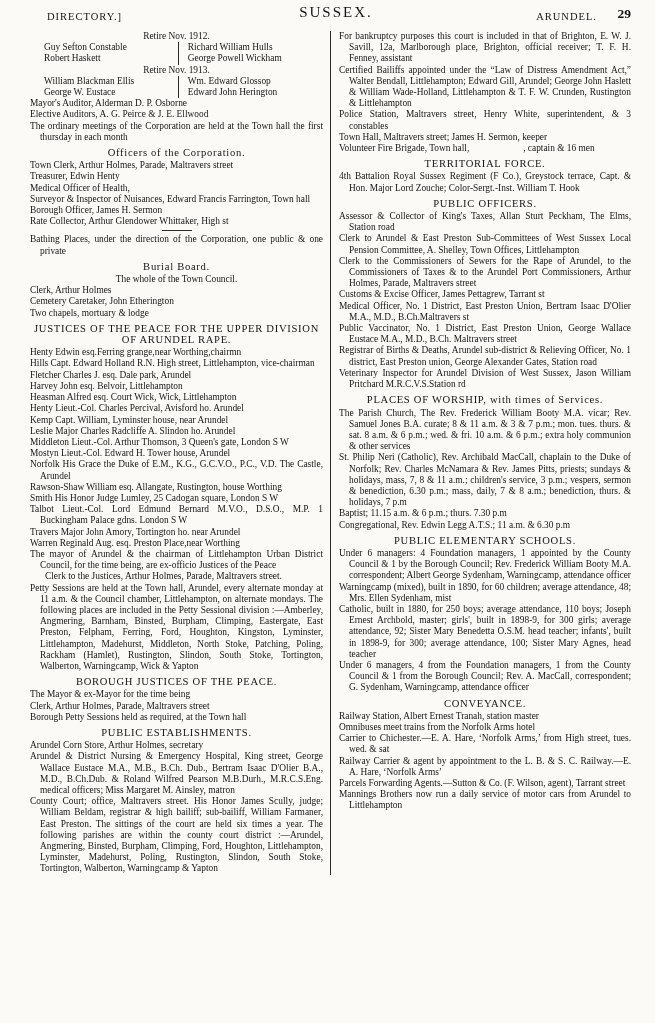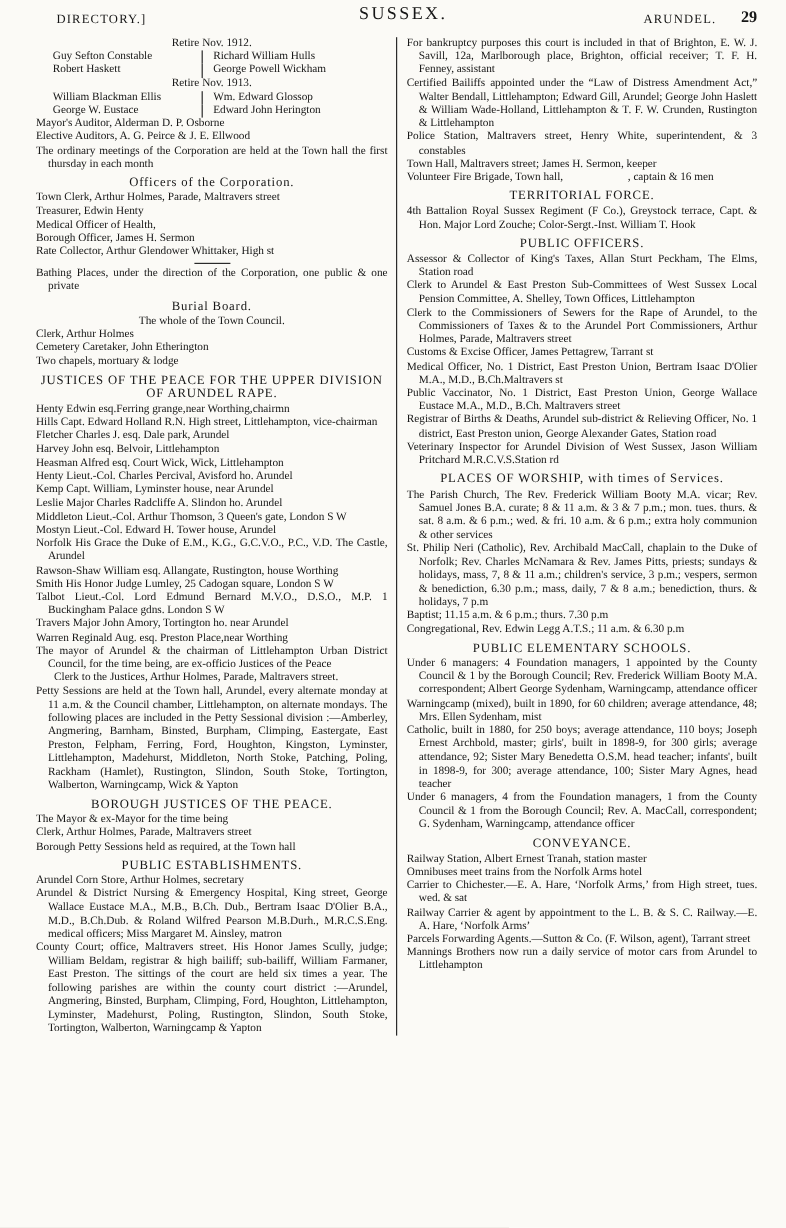--- a/index.html
+++ b/index.html
@@ -26,21 +26,21 @@
   .cols{display:flex;align-items:stretch;}
   .col{box-sizing:border-box;}
   .col-left{width:300px;padding-right:7px;}
   .col-right{flex:1;border-left:1px solid #2a2a2a;padding-left:8px;}
   
   p{margin:0;}
   .entry{text-align:justify;padding-left:10px;text-indent:-10px;}
   .indent{text-align:justify;text-indent:15px;}
   .center{text-align:center;}
   .heading{text-align:center;font-size:10.6px;letter-spacing:0.7px;margin:4px 0 2px;}
-  .pair{display:flex;}
+  .pair{display:flex;gap:10px;}
   .pair-cell{display:block;white-space:nowrap;overflow:hidden;}
   .pair-l{flex:0 0 47%;padding-left:14px;box-sizing:border-box;}
   .pair-r{flex:1;border-left:1px solid #2a2a2a;padding-left:9px;}
   .hrule{width:30px;height:1px;background:#2a2a2a;margin:3px auto;}
 </style>
 </head>
 <body>
 
 <div class="page">
 
@@ -71,20 +71,21 @@
           <span class="pair-cell pair-l">George W. Eustace</span>
           <span class="pair-cell pair-r">Edward John Herington</span>
         </div>
         <p class="entry">Mayor's Auditor, Alderman D. P. Osborne</p>
         <p class="entry">Elective Auditors, A. G. Peirce &amp; J. E. Ellwood</p>
         <p class="entry">The ordinary meetings of the Corporation are held at the Town hall the first thursday in each month</p>
         <p class="heading">Officers of the Corporation.</p>
         <p class="entry">Town Clerk, Arthur Holmes, Parade, Maltravers street</p>
         <p class="entry">Treasurer, Edwin Henty</p>
         <p class="entry">Medical Officer of Health,</p>
+        <p class="entry">Surveyor &amp; Inspector of Nuisances, Edward Francis Farrington, Town hall</p>
         <p class="entry">Borough Officer, James H. Sermon</p>
         <p class="entry">Rate Collector, Arthur Glendower Whittaker, High st</p>
         <div class="hrule"></div>
         <p class="entry">Bathing Places, under the direction of the Corporation, one public &amp; one private</p>
         <p class="heading">Burial Board.</p>
         <p class="center">The whole of the Town Council.</p>
         <p class="entry">Clerk, Arthur Holmes</p>
         <p class="entry">Cemetery Caretaker, John Etherington</p>
         <p class="entry">Two chapels, mortuary &amp; lodge</p>
         <p class="heading">JUSTICES OF THE PEACE FOR THE UPPER DIVISION OF ARUNDEL RAPE.</p>

